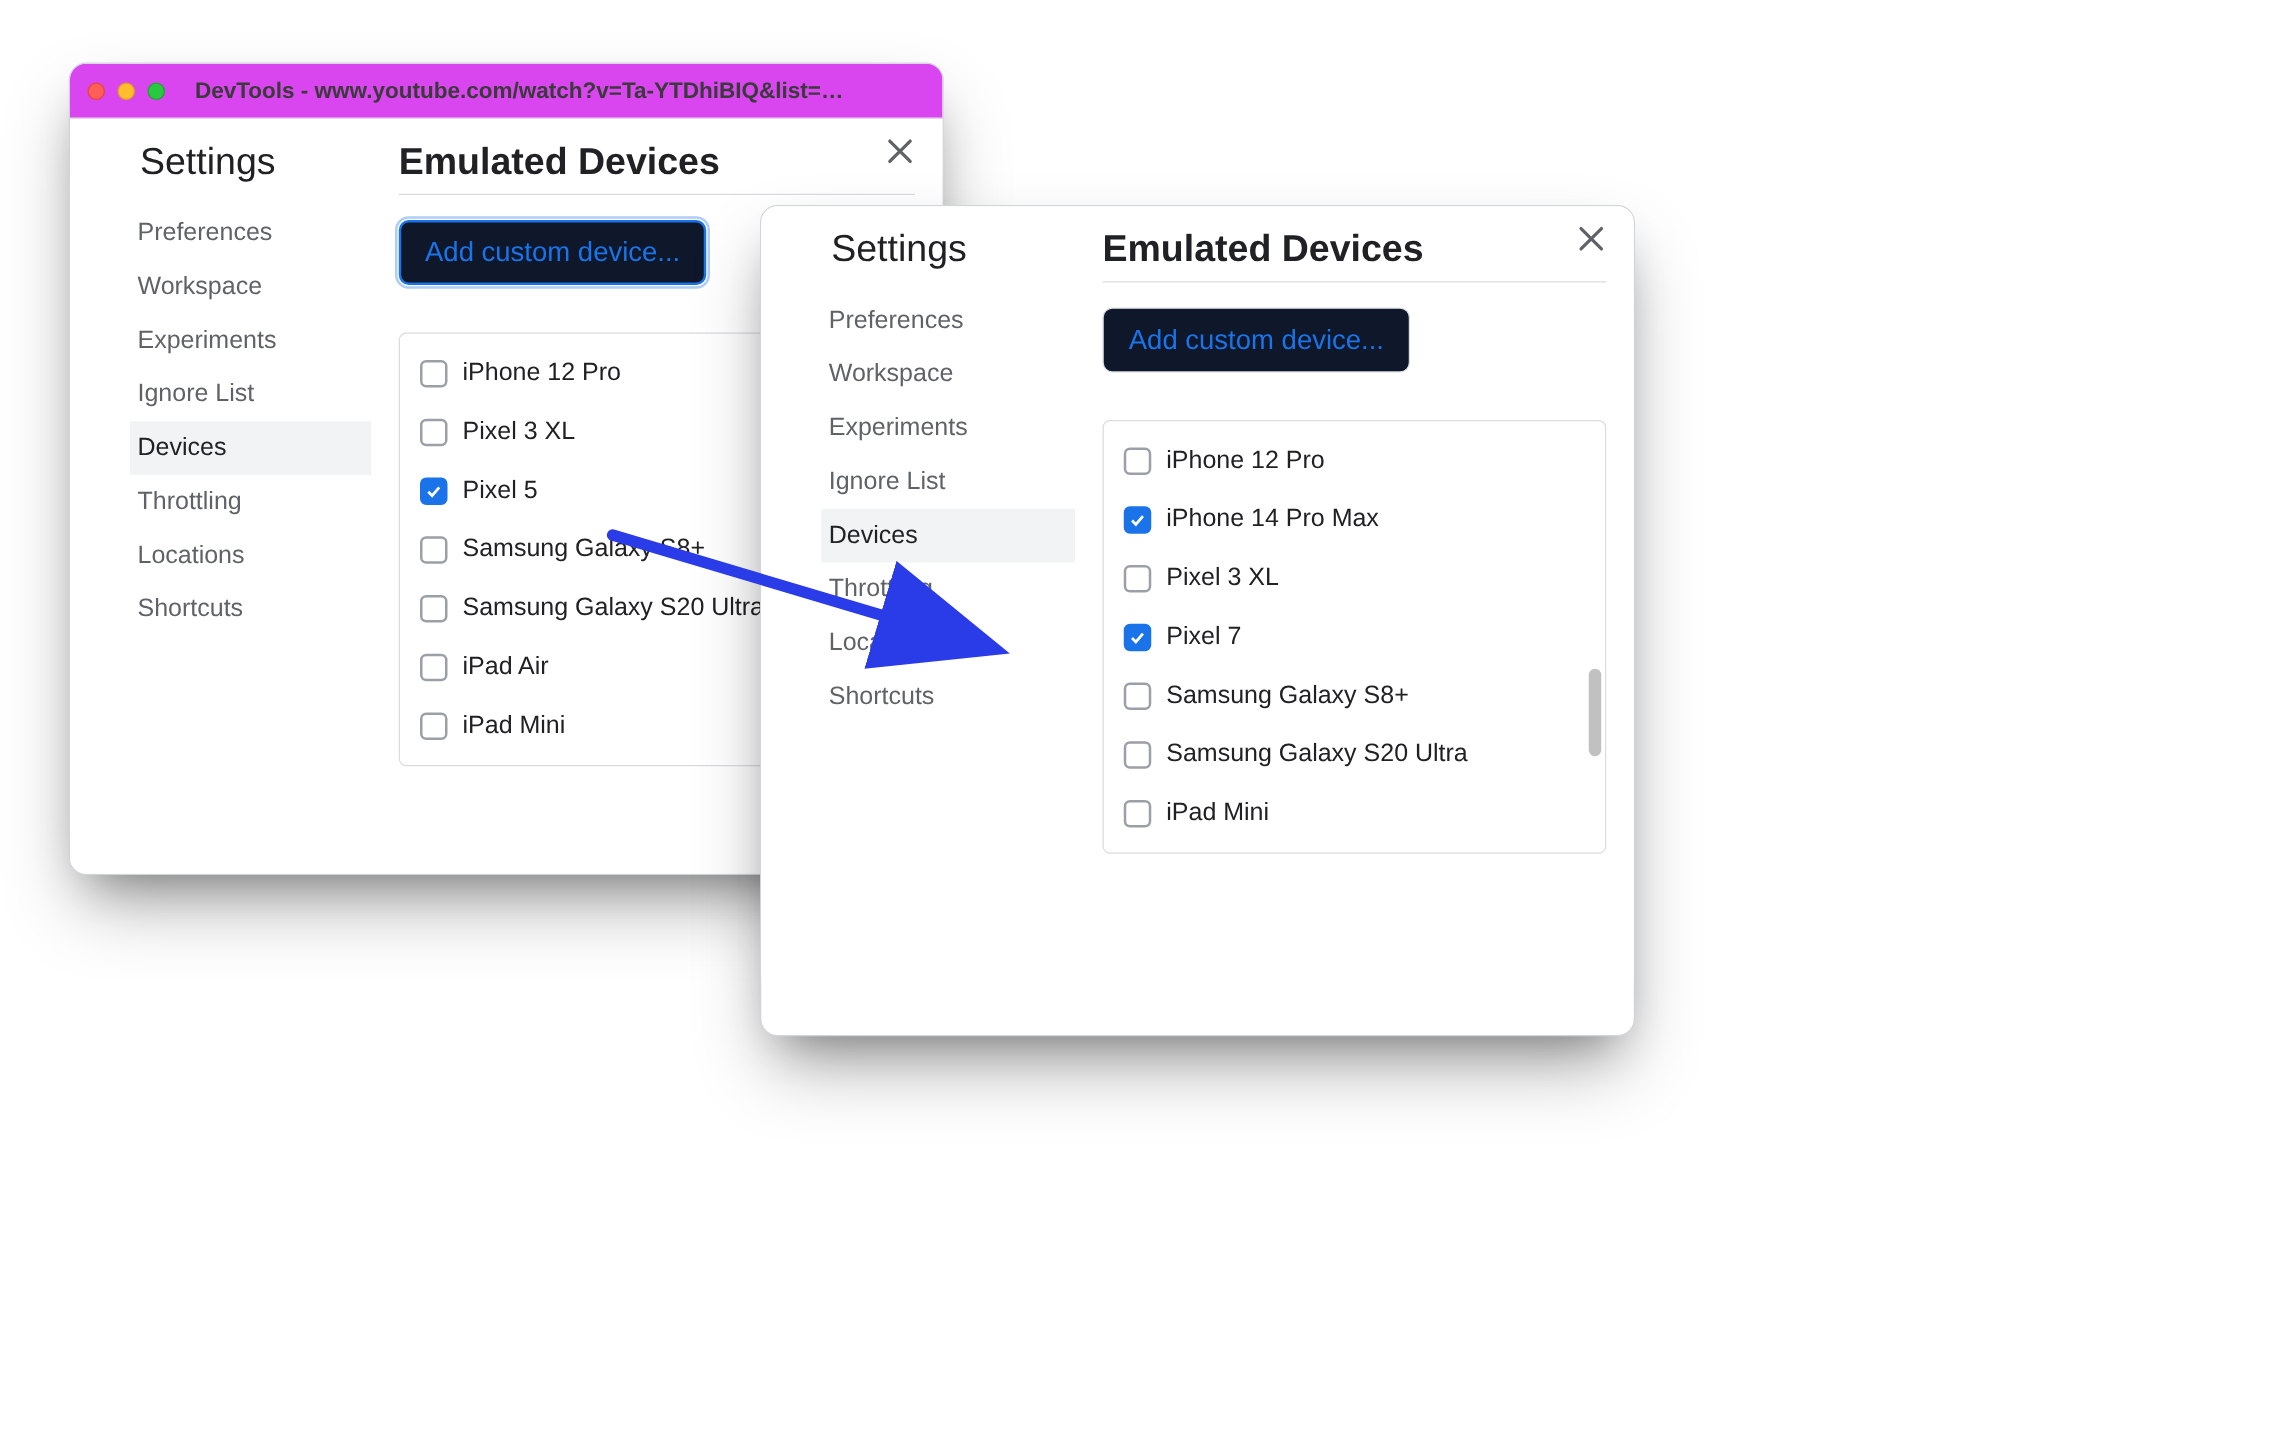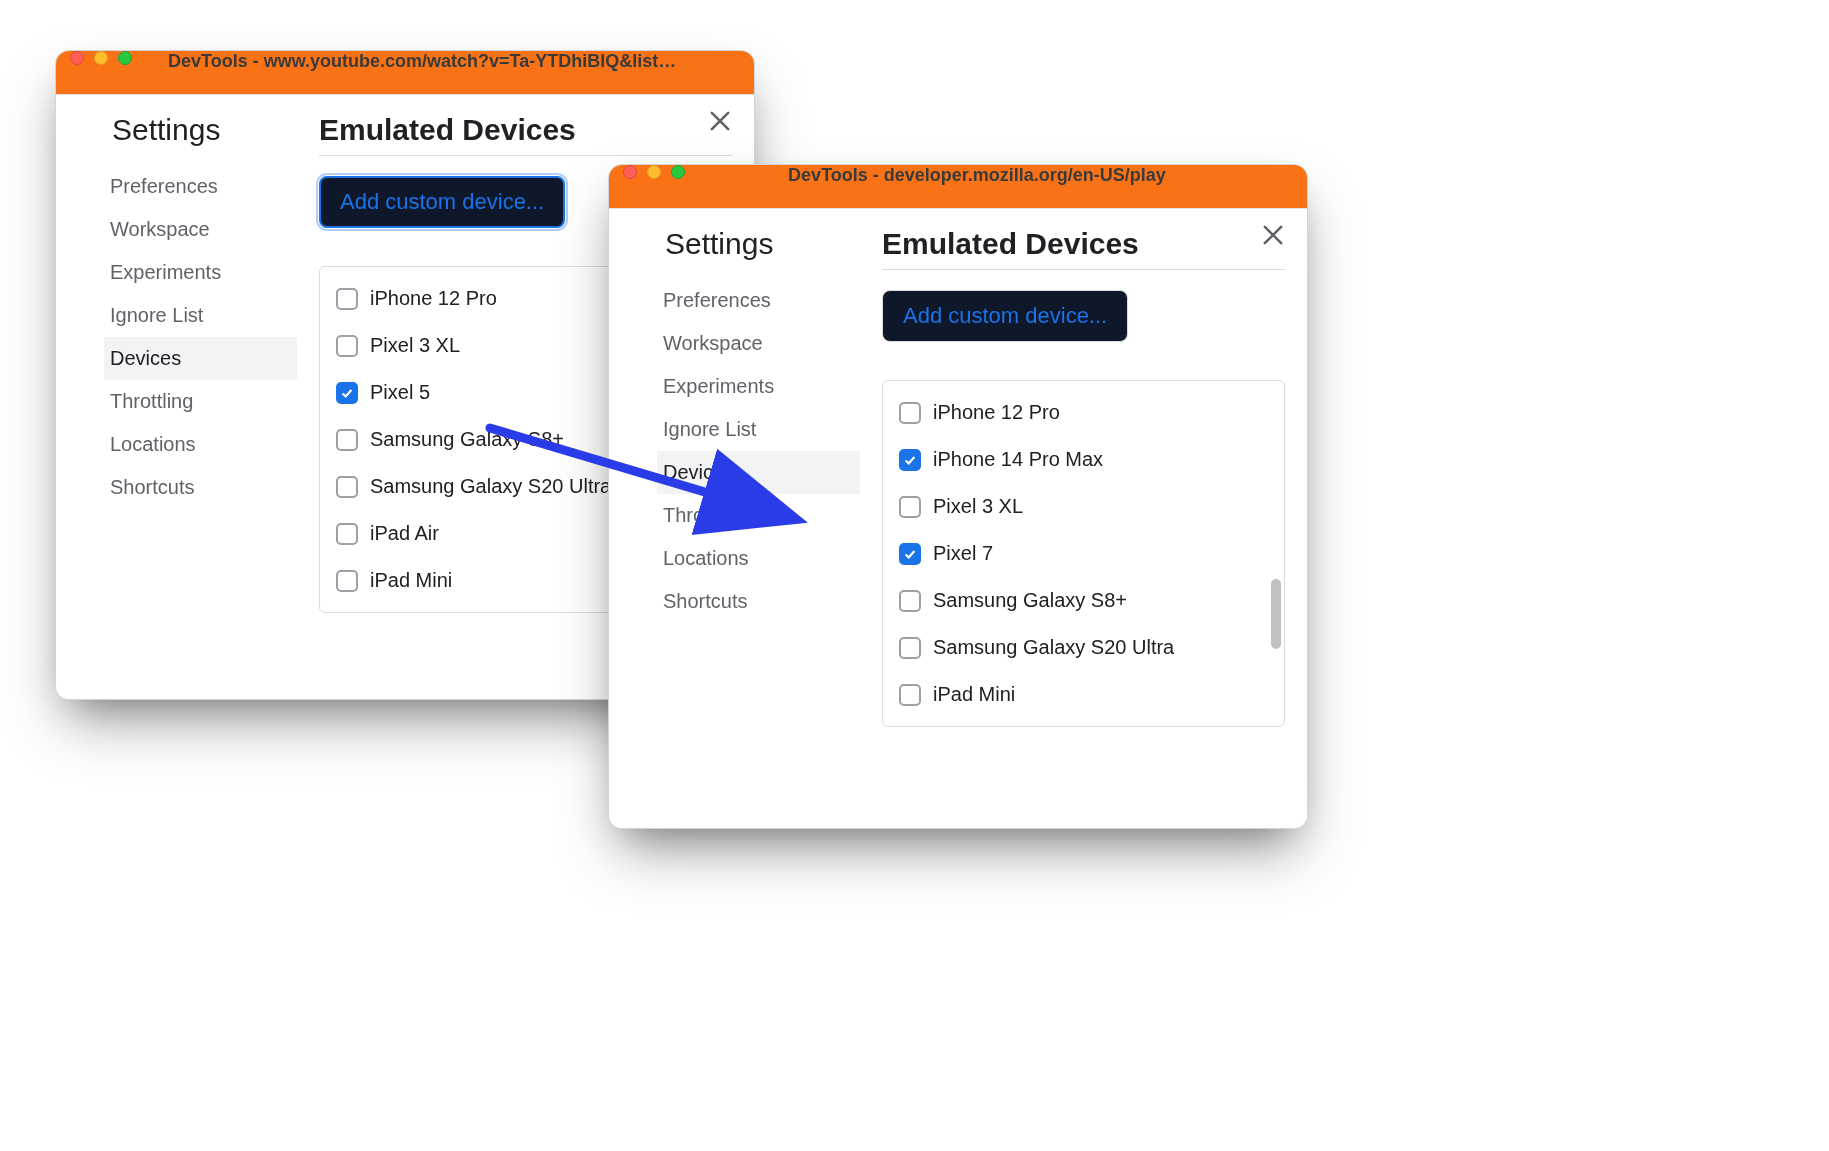--- a/index.html
+++ b/index.html
@@ -18,24 +18,25 @@
     border-radius: 14px;
     box-shadow: 0 30px 60px -10px rgba(0,0,0,0.35), 0 18px 36px -18px rgba(0,0,0,0.35);
     overflow: hidden;
     border: 1px solid #d1d5db;
   }
 
   
   .titlebar {
     height: 44px;
     display: flex;
+    align-items: center;
     padding: 0 14px;
-    background: #f97316;
+    background: #d946ef;
     border-bottom: 1px solid #e2e2e2;
-    gap: 26px;
+    gap: 14px;
   }
   .traffic-lights { display: flex; gap: 10px; margin-right: 10px; }
   .tl { width: 14px; height: 14px; border-radius: 50%; }
   .tl.red { background: #ff5f57; border: 1px solid #e1473f; }
   .tl.yellow { background: #febc2e; border: 1px solid #dfa022; }
   .tl.green { background: #28c840; border: 1px solid #1da731; }
   .titlebar .title {
     flex: 1;
     font-size: 18px;
     font-weight: 600;
@@ -251,28 +252,20 @@
           <div class="device-row">
             <span class="chk"></span>
             <span>iPad Mini</span>
           </div>
         </div>
     </div>
   </div>
 </div>
 
 <div class="window" id="win2">
-  <div class="titlebar">
-    <div class="traffic-lights">
-      <div class="tl red"></div>
-      <div class="tl yellow"></div>
-      <div class="tl green"></div>
-    </div>
-    <div class="title">DevTools - developer.mozilla.org/en-US/play</div>
-  </div>
   <div class="content">
     <div class="sidebar">
       <h1>Settings</h1>
       <div id="nav2">
           <div class="nav-item">Preferences</div>
           <div class="nav-item">Workspace</div>
           <div class="nav-item">Experiments</div>
           <div class="nav-item">Ignore List</div>
           <div class="nav-item selected">Devices</div>
           <div class="nav-item">Throttling</div>

